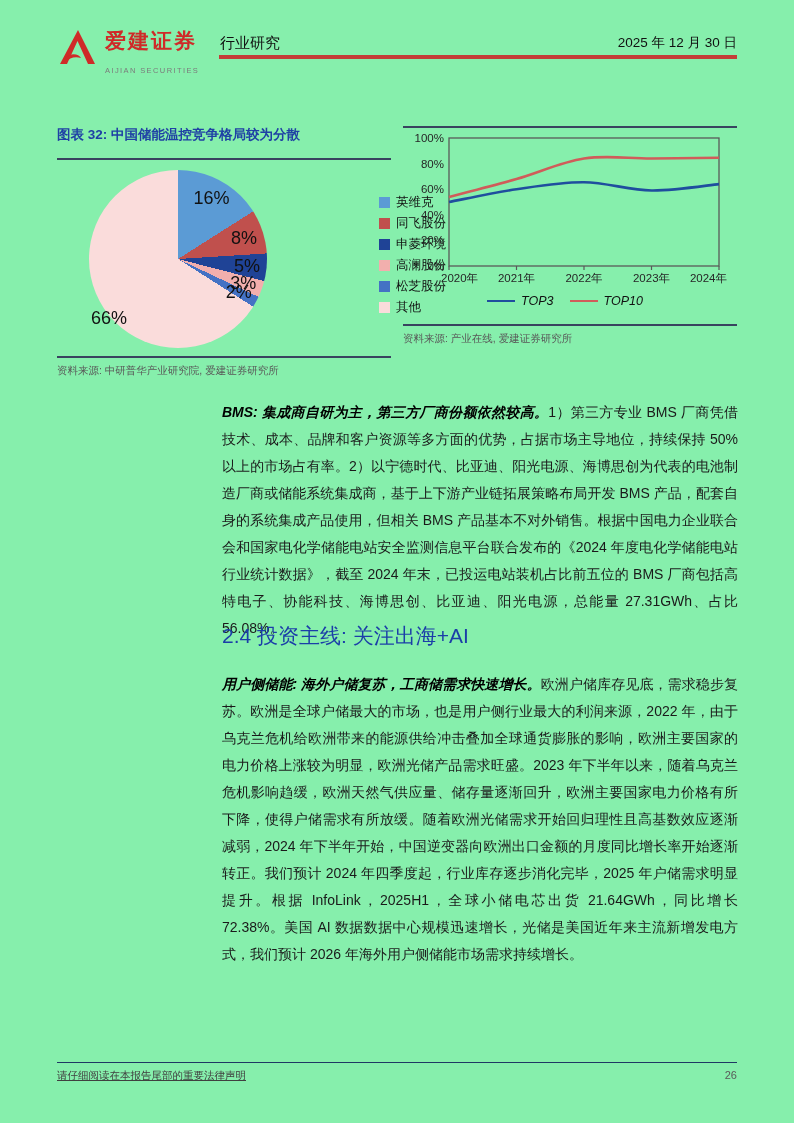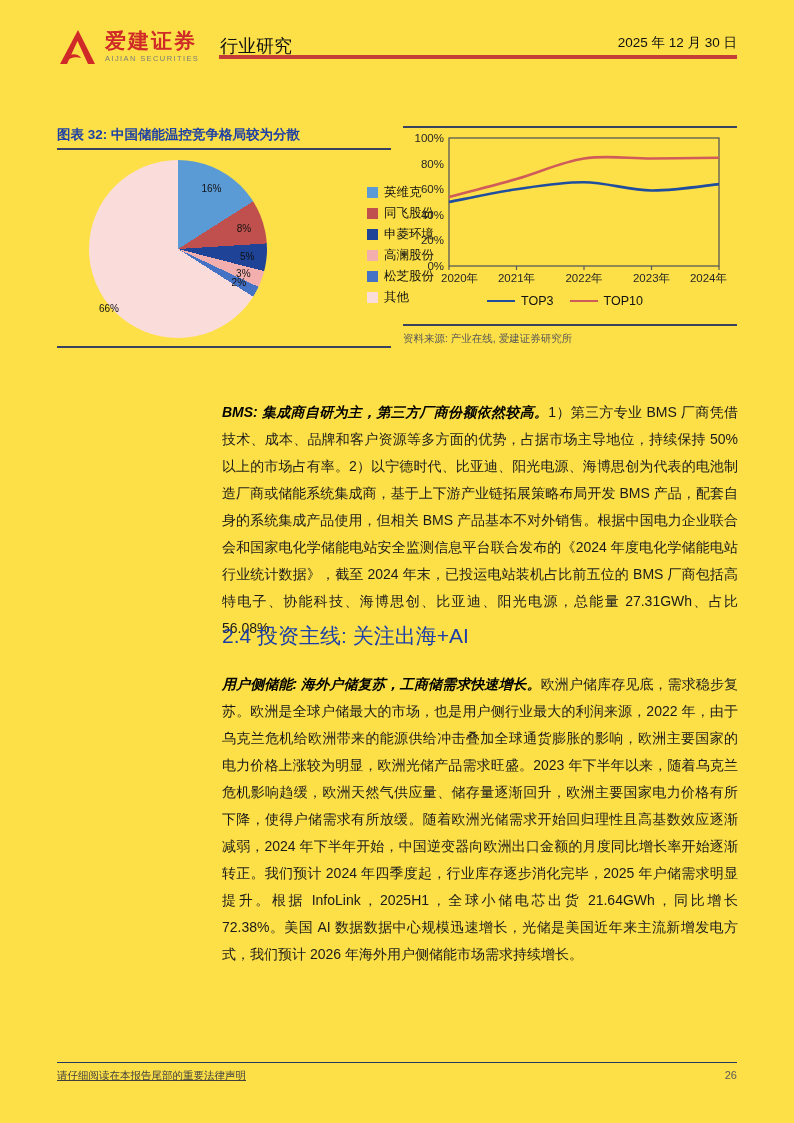--- a/index.html
+++ b/index.html
@@ -1,53 +1,53 @@
 <!DOCTYPE html>
 <html><head>
 <meta charset="utf-8">
 <style>
   html,body{margin:0;padding:0;background:#ffffff;}
   body{font-family:"Liberation Sans","DejaVu Sans",sans-serif;color:#1a1a1a;}
-  .page{position:relative;width:794px;height:1123px;background:#fde047;overflow:hidden;}
+  .page{position:relative;width:794px;height:1123px;background:#86efac;overflow:hidden;}
 
   
   .header-logo{position:absolute;left:57px;top:28px;display:flex;align-items:flex-start;}
   .logo-mark{width:42px;height:40px;}
   .logo-text{margin-left:6px;}
   .logo-cn{font-size:21px;font-weight:bold;color:#cf2a28;letter-spacing:2px;line-height:25px;}
-  .logo-en{font-size:7.5px;color:#7b7b7b;letter-spacing:1.4px;margin-top:1px;}
-  .header-category{position:absolute;left:220px;top:34px;font-size:18px;color:#111;}
+  .logo-en{font-size:7.5px;color:#7b7b7b;letter-spacing:1.4px;margin-top:13px;}
+  .header-category{position:absolute;left:220px;top:34px;font-size:15px;color:#111;}
   .header-date{position:absolute;right:57px;top:34px;font-size:13.5px;color:#111;}
   .header-rule{position:absolute;left:219px;top:55px;width:518px;height:4px;background:#c43d37;}
 
   .intro-line{position:absolute;left:222px;top:80px;width:515px;font-size:14px;color:#1a1a1a;}
 
   
   .figure{position:absolute;top:126px;height:245px;}
   .figure.left{left:57px;width:334px;}
   .figure.right{left:403px;width:334px;}
-  .fig-title{font-size:13.5px;font-weight:bold;color:#1f41a5;padding-bottom:4px;}
+  .fig-title{font-size:13.5px;font-weight:bold;color:#1f41a5;padding-bottom:14px;}
   .fig-title-rule{height:2px;background:#39435f;}
   .fig-body{position:relative;height:196px;}
   .fig-bottom-rule{height:2px;background:#39435f;}
   .fig-source{font-size:10.5px;color:#595959;margin-top:6px;}
 
   
   .pie-wrap{position:absolute;left:0;top:0;width:334px;height:196px;}
   .pie{position:absolute;left:32px;top:10px;width:178px;height:178px;border-radius:50%;}
-  .pie-label{position:absolute;font-size:10px;color:#111;transform:translate(-50%,-50%);white-space:nowrap;}
+  .pie-label{position:absolute;font-size:18px;color:#111;transform:translate(-50%,-50%);white-space:nowrap;}
   .pie-legend{position:absolute;left:310px;top:32px;}
-  .legend-item{display:flex;align-items:center;height:21px;}
+  .legend-item{display:flex;align-items:center;height:21px;margin-left:12px;}
   .legend-swatch{width:11px;height:11px;margin-right:6px;flex:none;}
   .legend-label{font-size:12.5px;color:#111;white-space:nowrap;}
 
   
   .line-chart-svg{position:absolute;left:0;top:0;}
   .axis-text{font-size:11.5px;fill:#262626;font-family:"Liberation Sans","DejaVu Sans",sans-serif;}
-  .line-legend{position:absolute;left:0;top:166px;width:334px;display:flex;justify-content:center;align-items:center;gap:6px;}
+  .line-legend{position:absolute;left:0;top:166px;width:334px;display:flex;justify-content:center;align-items:center;gap:6px;font-style:italic;}
   .line-legend .swatch{display:inline-block;width:28px;height:0;border-top:2.5px solid;}
   .line-legend .name{font-size:12.5px;color:#111;margin-right:10px;}
 
   
   .para{position:absolute;left:222px;width:516px;font-size:14px;line-height:27px;text-align:justify;color:#1a1a1a;}
   .para b{color:#000;font-style:italic;}
   .para-bms{top:399px;}
   .section-heading{position:absolute;left:222px;top:622px;font-size:21px;font-weight:normal;color:#1b3ea8;}
   .para-user{top:671px;}
 
@@ -111,20 +111,21 @@
               <span class="legend-label">松芝股份</span>
             </div>
             <div class="legend-item">
               <span class="legend-swatch" style="background: rgb(250, 220, 219);"></span>
               <span class="legend-label">其他</span>
             </div>
           </div>
       </div>
     </div>
     <div class="fig-bottom-rule"></div>
+    <div class="fig-source">资料来源: 中研普华产业研究院, 爱建证券研究所</div>
   </div>
 
   <div class="figure right">
     <div class="fig-title-rule"></div>
     <div class="fig-body">
       <svg id="line-chart" class="line-chart-svg" width="334" height="164" viewBox="0 0 334 164">
           <rect x="46" y="10" width="270" height="128" fill="none" stroke="#595959" stroke-width="1.3"></rect>
           <text x="41" y="142" text-anchor="end" class="axis-text">0%</text>
           <text x="41" y="116.4" text-anchor="end" class="axis-text">20%</text>
           <text x="41" y="90.8" text-anchor="end" class="axis-text">40%</text>

